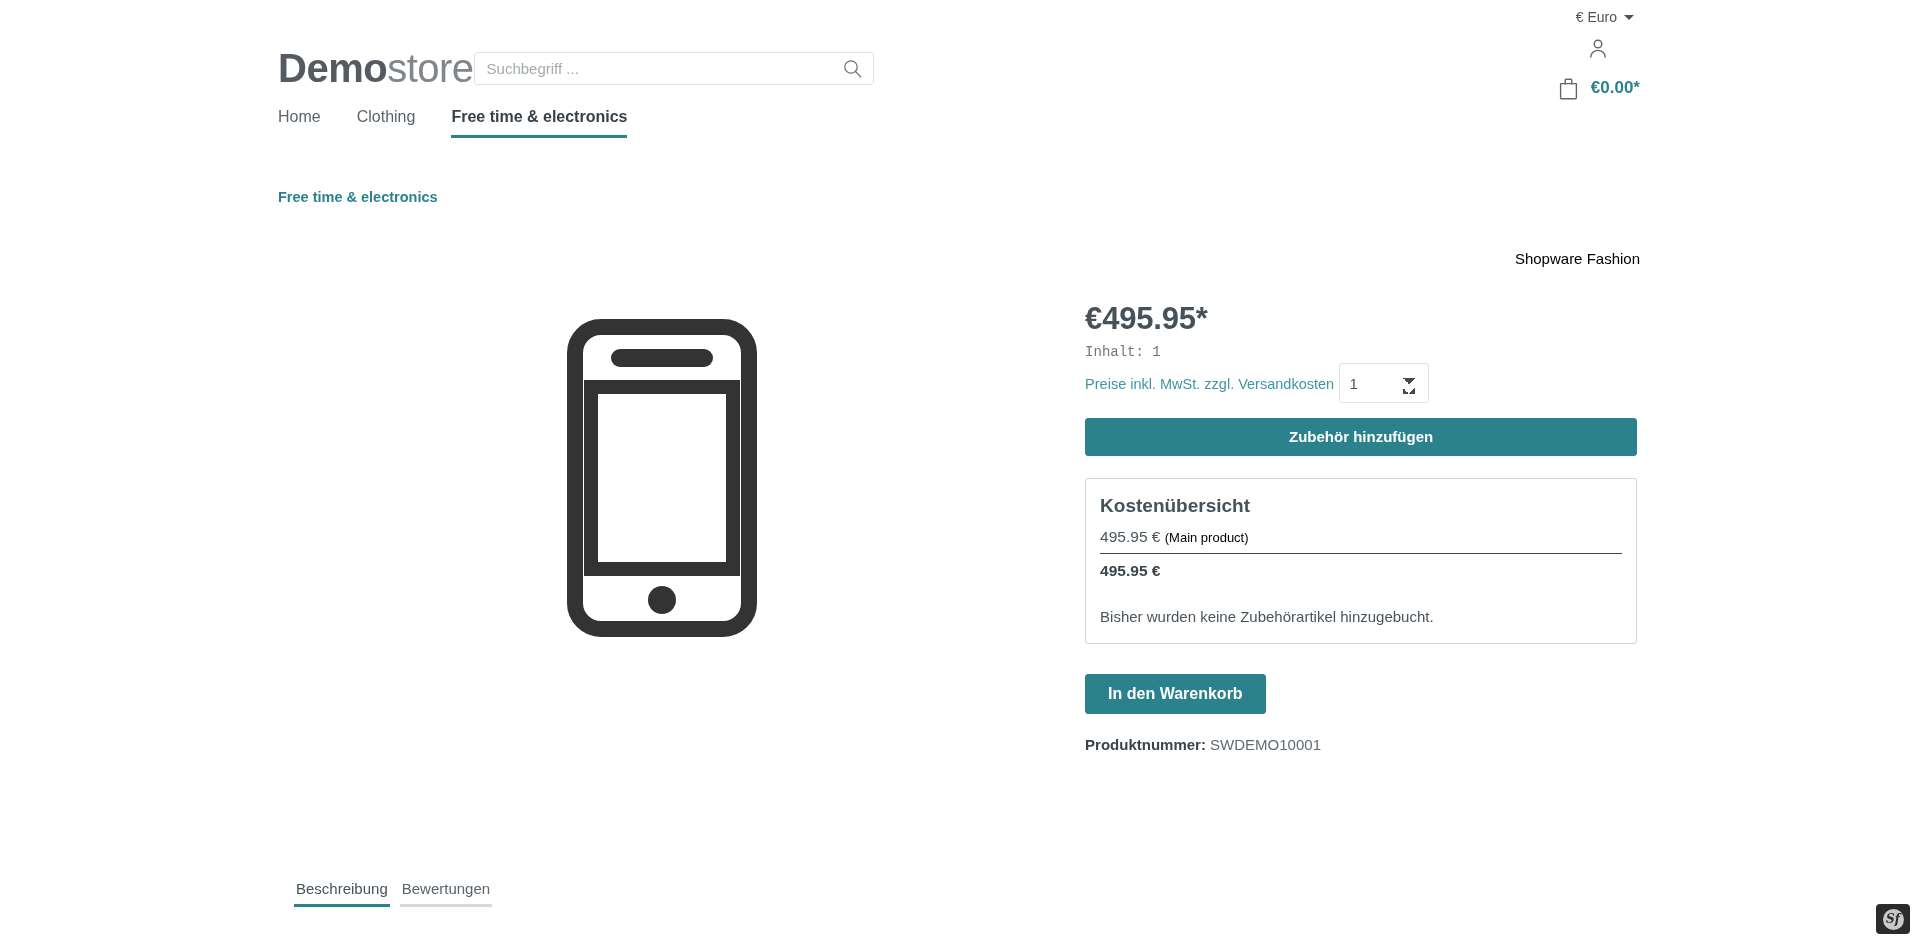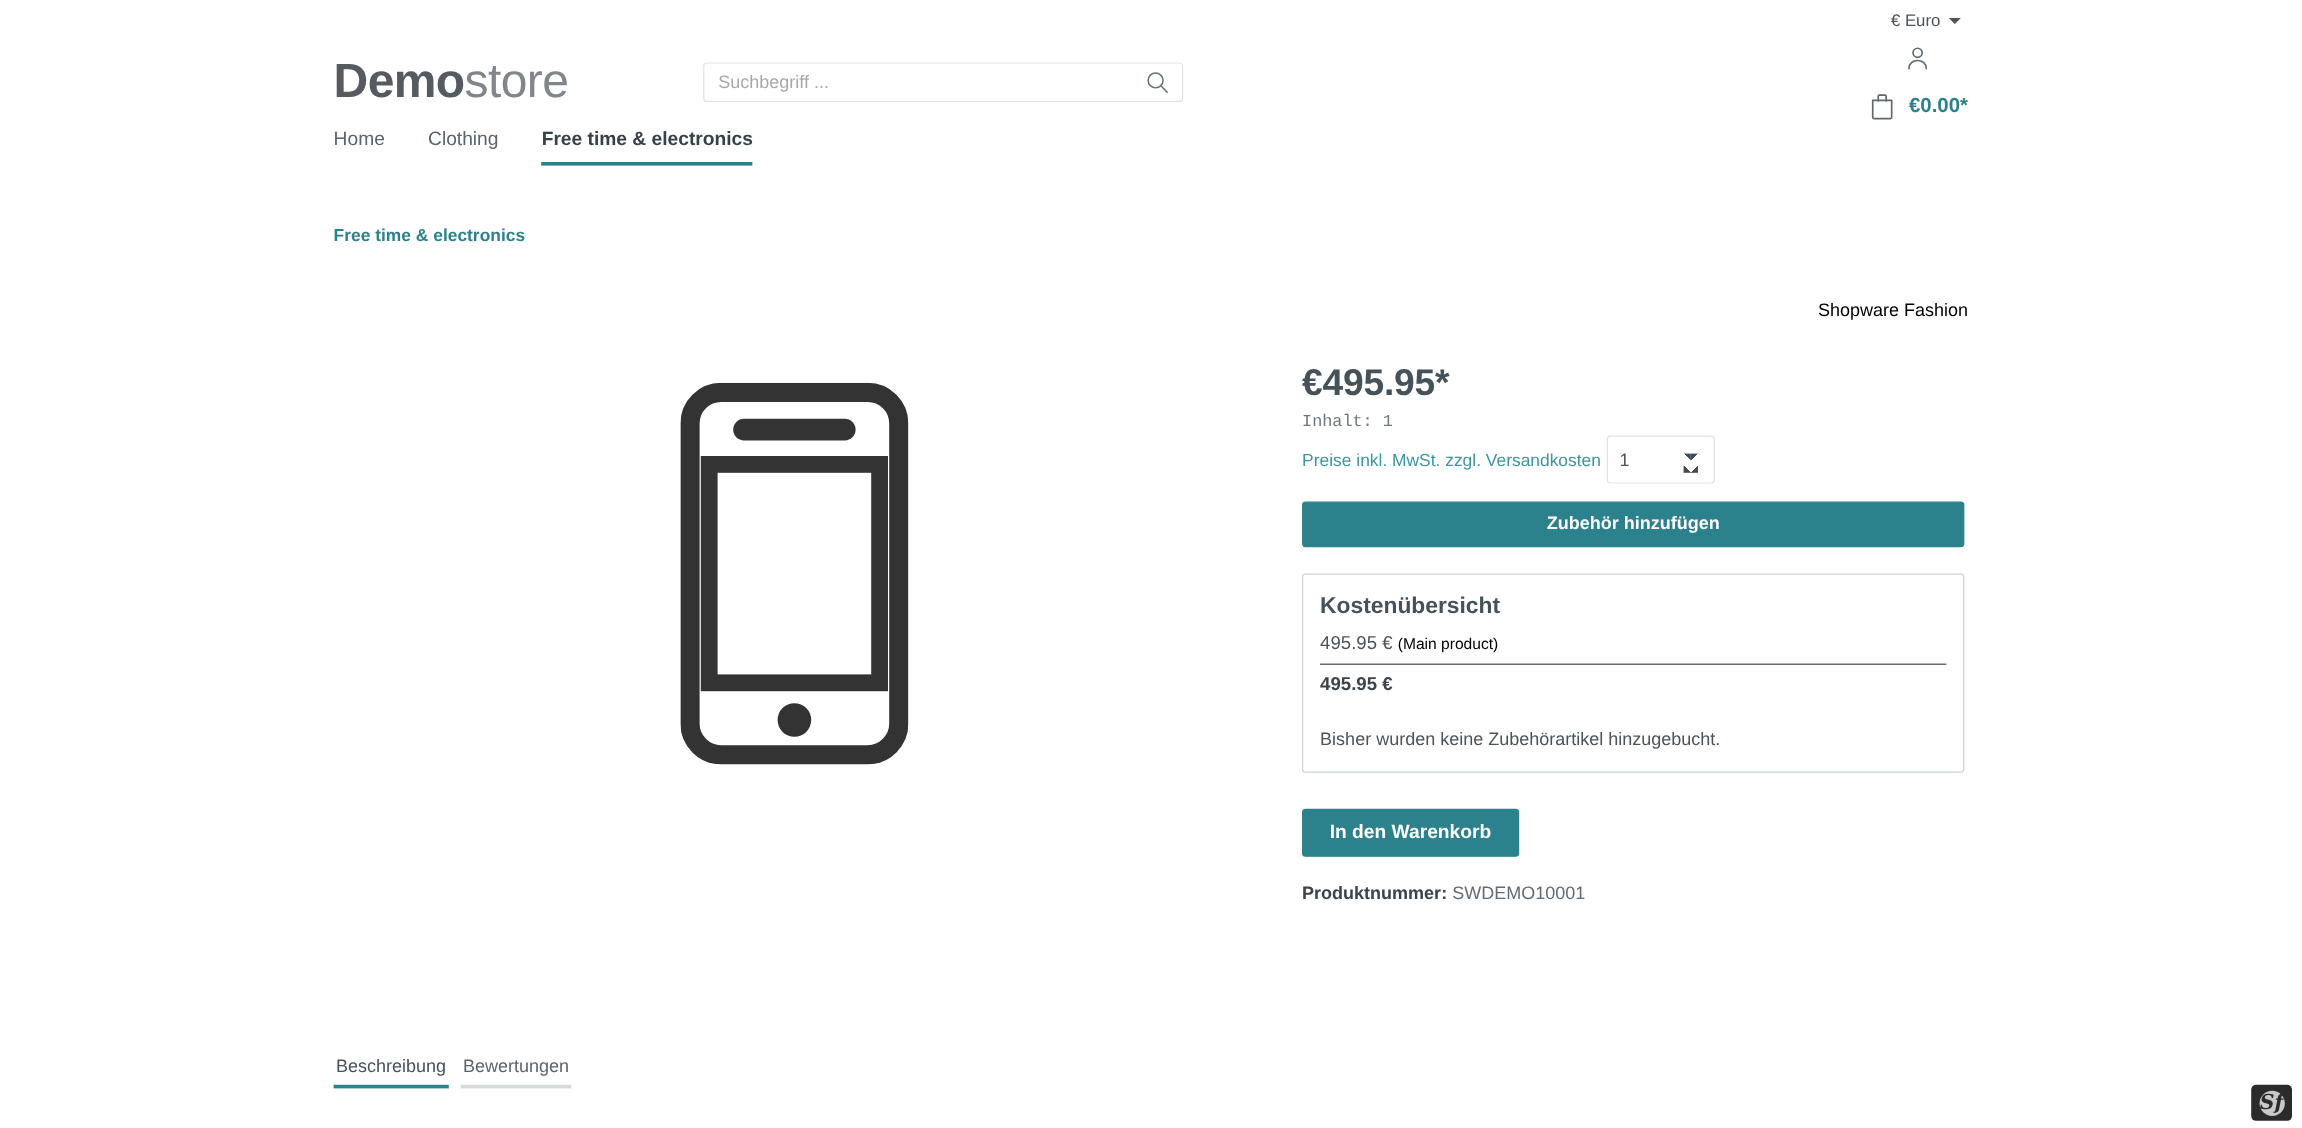--- a/index.html
+++ b/index.html
@@ -43,21 +43,20 @@
   }
   .logo {
     font-size: 40px; letter-spacing: -0.5px; line-height: 1;
     color: #555b60; white-space: nowrap; cursor: pointer;
     text-decoration: none;
   }
   .logo .b { font-weight: 700; color: #555b60; }
   .logo .l { font-weight: 400; color: #80868b; }
 
   .search-wrap {
-    margin-left: 112px;
     position: relative;
     width: 400px; height: 33px;
   }
   .search-input {
     width: 100%; height: 100%;
     border: 1px solid #dfe3e6; border-radius: 3px;
     padding: 0 38px 0 12px;
     font-size: 15px; color: #4a545b;
     font-family: "Liberation Sans", sans-serif;
     background: #fff; outline: none;
@@ -195,21 +194,21 @@
     background: #2b828d; border: 1px solid #2b828d; border-radius: 3px;
     color: #fff; font-size: 16px; font-weight: 700;
     font-family: "Liberation Sans", sans-serif;
     cursor: pointer; margin-bottom: 22px;
   }
   .product-number { font-size: 15px; color: #626b72; }
   .product-number b { color: #3b444b; font-weight: 700; }
 
   
   .tabs {
-    position: absolute; left: 278px; top: 880px;
+    position: absolute; left: 294px; top: 880px;
     display: flex; gap: 10px;
   }
   .tab {
     font-size: 15px; color: #5a646b; text-decoration: none;
     padding: 0 2px 7px 2px;
     border-bottom: 3px solid #d4d9dc;
   }
   .tab.active { color: #46525a; border-bottom-color: #2b828d; }
 
   
@@ -217,21 +216,21 @@
     position: absolute; right: 8px; bottom: 6px;
     width: 34px; height: 30px; border-radius: 4px;
     background: #2b2b2b;
     display: flex; align-items: center; justify-content: center;
     cursor: pointer;
   }
   .sf-circle {
     width: 21px; height: 21px; border-radius: 50%;
     background: #c9c9c9; color: #2b2b2b;
     font-family: "DejaVu Serif", serif; font-style: italic;
-    font-size: 17px; font-weight: 700;
+    font-size: 12px; font-weight: 700;
     display: flex; align-items: center; justify-content: center;
     line-height: 1;
   }
 </style>
 </head>
 <body>
 
 <div class="page">
 
   <div class="topbar">

